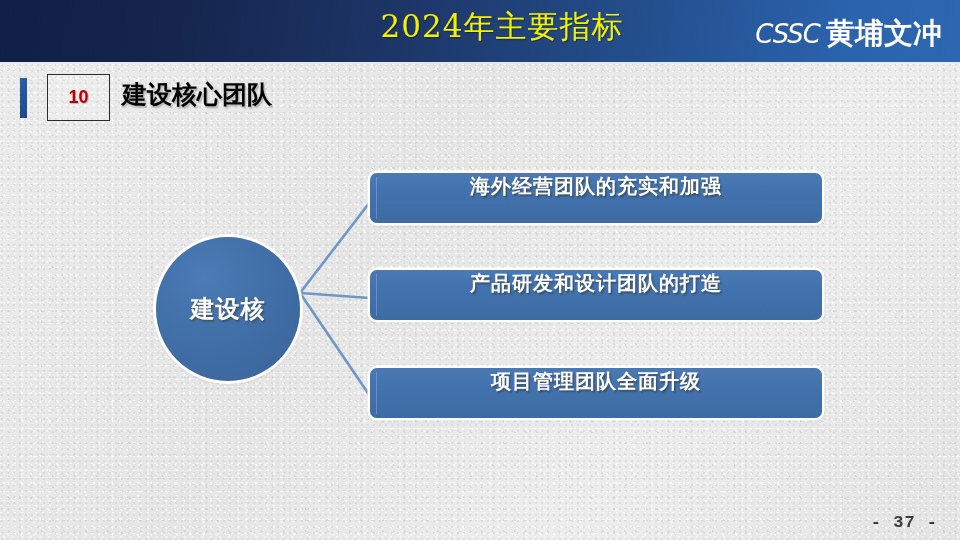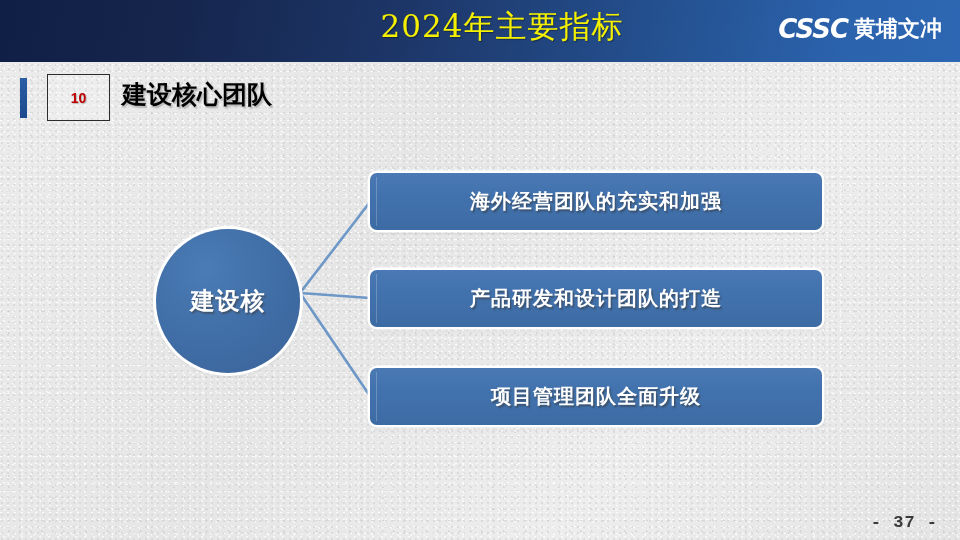--- a/index.html
+++ b/index.html
@@ -60,28 +60,28 @@
     right: 18px;
     top: 14px;
     display: flex;
     align-items: center;
     gap: 6px;
     white-space: nowrap;
   }
   .logo-cssc {
     color: #ffffff;
     font-size: 26px;
-    font-weight: bold;
+    font-weight: normal;
     font-style: italic;
     letter-spacing: -1px;
     font-family: "DejaVu Sans", "Liberation Sans", sans-serif;
   }
   .logo-cn {
     color: #ffffff;
-    font-size: 22px;
+    font-size: 29px;
     font-weight: bold;
     letter-spacing: 0px;
   }
 
   
   .section-row {
     position: absolute;
     left: 0;
     top: 72px;
     width: 600px;
@@ -102,21 +102,21 @@
     width: 61px;
     height: 45px;
     border: 1.5px solid #2b2b2b;
     background: rgba(255,255,255,0.15);
     display: flex;
     align-items: center;
     justify-content: center;
   }
   .section-number {
     color: #c00000;
-    font-size: 14px;
+    font-size: 18px;
     font-weight: bold;
     text-shadow: 1px 1px 1px rgba(120,120,120,0.45);
   }
   .section-title {
     position: absolute;
     left: 122px;
     top: 6px;
     color: #000000;
     font-size: 25px;
     font-weight: bold;
@@ -133,21 +133,21 @@
     pointer-events: none;
   }
   .connectors {
     position: absolute;
     left: 0; top: 0;
   }
 
   .hub-circle {
     position: absolute;
     left: 156px;
-    top: 229px;
+    top: 237px;
     width: 144px;
     height: 144px;
     border-radius: 50%;
     background: radial-gradient(circle at 34% 28%, #4b7cb5 0%, #416fa8 45%, #3a6399 100%);
     box-shadow: 0 0 0 3px #ffffff, 0 2px 4px rgba(0,0,0,0.18);
     display: flex;
     flex-direction: column;
     align-items: center;
     justify-content: center;
     line-height: 1.18;
@@ -157,26 +157,26 @@
     font-size: 24px;
     font-weight: bold;
     letter-spacing: 1px;
     text-shadow: 1.5px 1.5px 1.5px rgba(60,60,60,0.55);
   }
 
   .node-box {
     position: absolute;
     left: 370px;
     width: 452px;
-    height: 57px;
+    height: 50px;
     border-radius: 7px;
     background: linear-gradient(180deg, #4a79b4 0%, #4272ad 40%, #3d6ba4 100%);
     box-shadow: 0 0 0 2.5px #ffffff, 1px 2px 4px rgba(0,0,0,0.16);
     display: flex;
-    align-items: center;
+    align-items: flex-start;
     justify-content: center;
   }
   .node-box::before {
     content: "";
     position: absolute;
     left: 6px; top: 4px; bottom: 4px;
     width: 1px;
     background: rgba(255,255,255,0.22);
   }
   .node-1 { top: 173px; }

